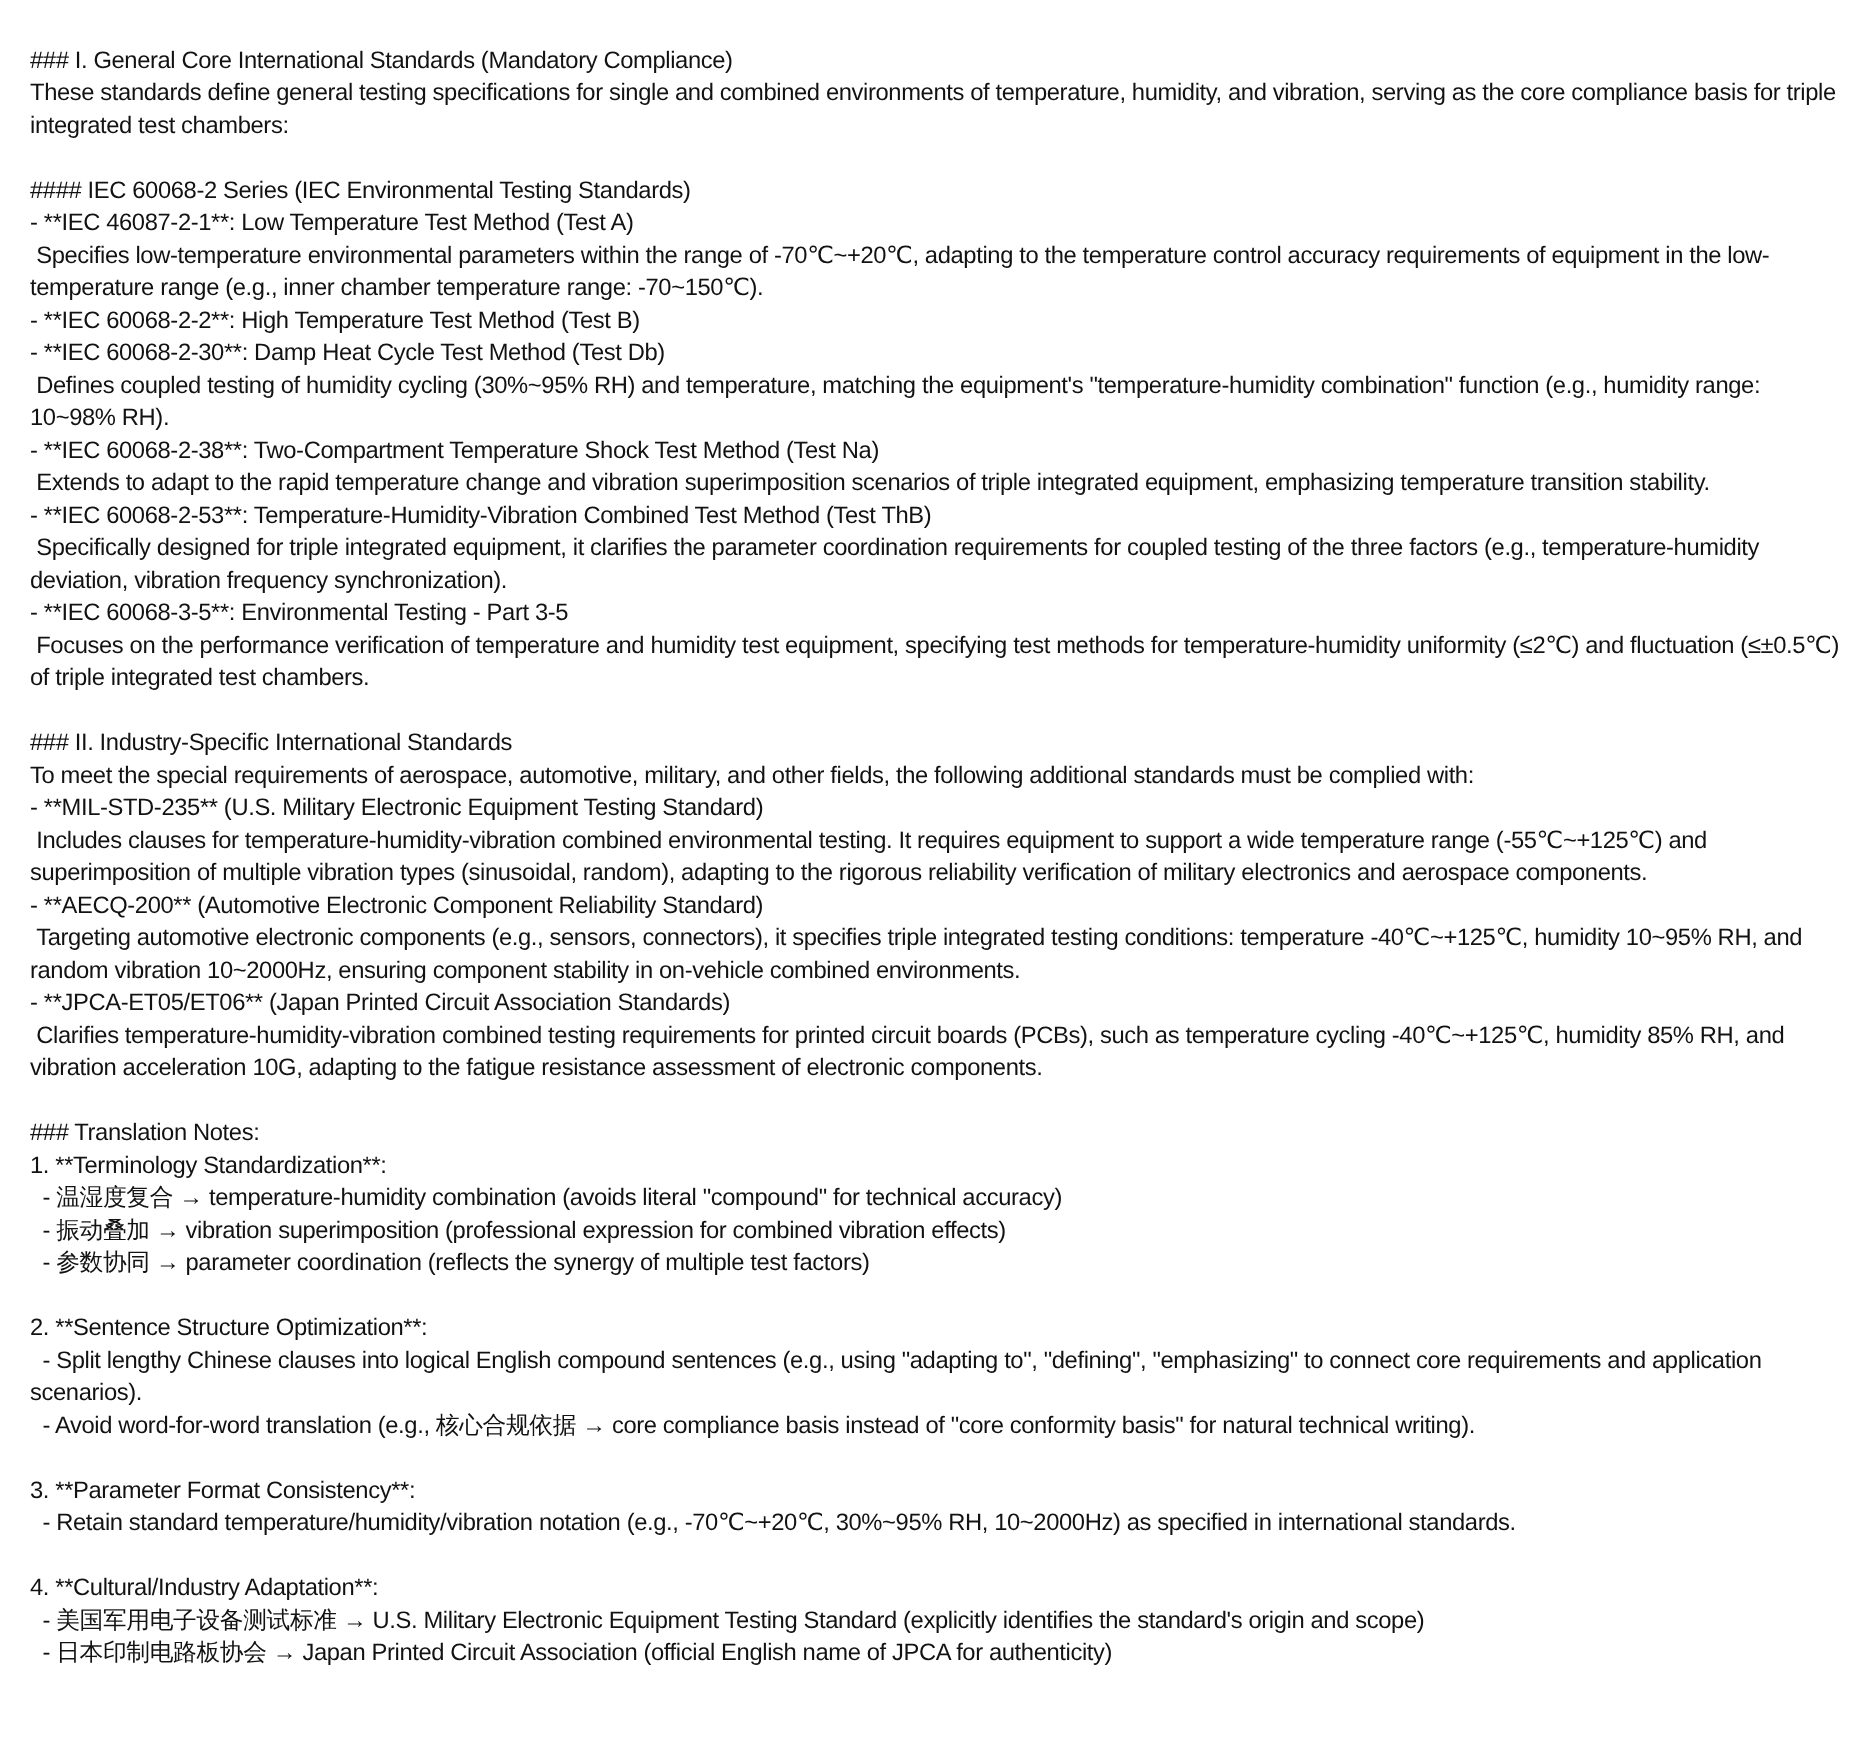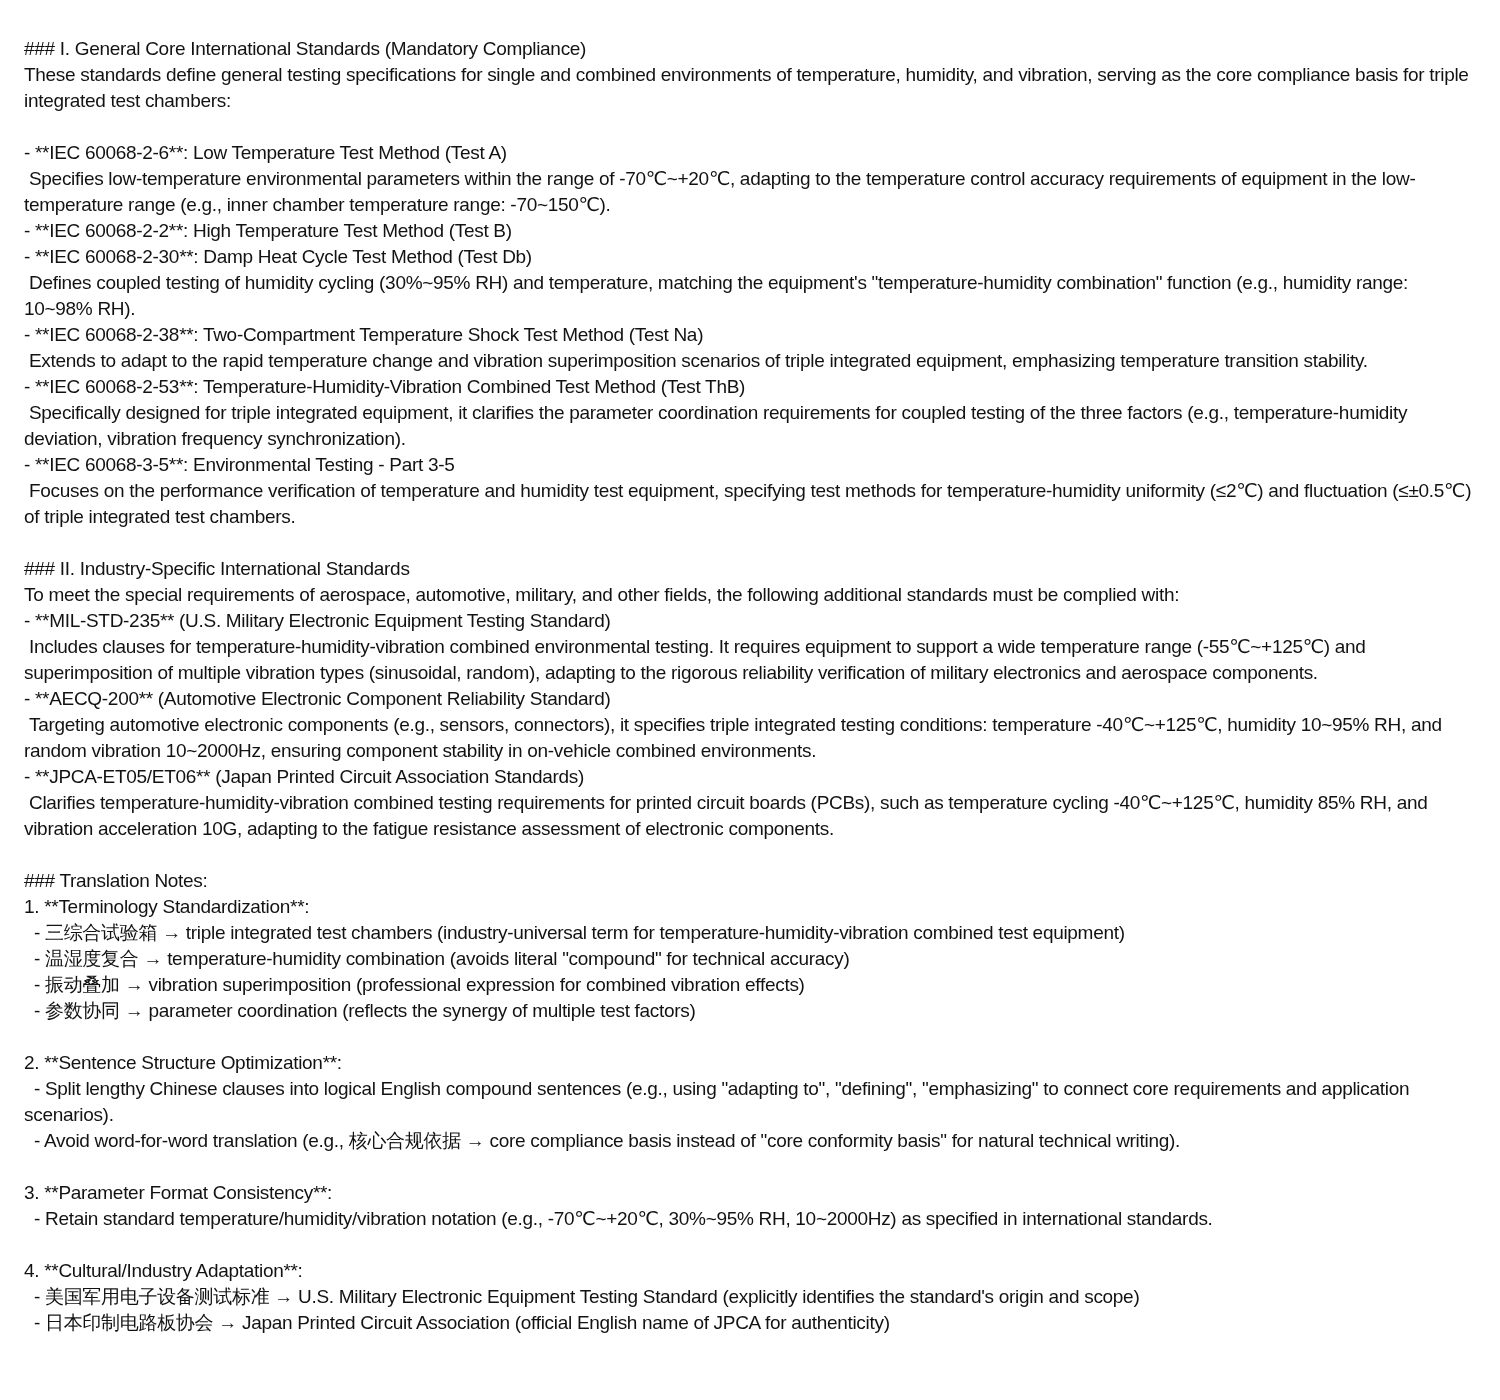--- a/index.html
+++ b/index.html
@@ -32,21 +32,22 @@
   }
 </style>
 </head>
 <body>
 
 <main class="page">
   <div class="doc" id="doc-lines">
       <div class="line">### I. General Core International Standards (Mandatory Compliance)</div>
       <div class="line">These standards define general testing specifications for single and combined environments of temperature, humidity, and vibration, serving as the core compliance basis for triple integrated test chambers:</div>
       <div class="line"></div>
-      <div class="line">- **IEC 60068-2-6**: Low Temperature Test Method (Test A)</div>
+      <div class="line">#### IEC 60068-2 Series (IEC Environmental Testing Standards)</div>
+      <div class="line">- **IEC 46087-2-1**: Low Temperature Test Method (Test A)</div>
       <div class="line"> Specifies low-temperature environmental parameters within the range of -70℃~+20℃, adapting to the temperature control accuracy requirements of equipment in the low-temperature range (e.g., inner chamber temperature range: -70~150℃).</div>
       <div class="line">- **IEC 60068-2-2**: High Temperature Test Method (Test B)</div>
       <div class="line">- **IEC 60068-2-30**: Damp Heat Cycle Test Method (Test Db)</div>
       <div class="line"> Defines coupled testing of humidity cycling (30%~95% RH) and temperature, matching the equipment's "temperature-humidity combination" function (e.g., humidity range: 10~98% RH).</div>
       <div class="line">- **IEC 60068-2-38**: Two-Compartment Temperature Shock Test Method (Test Na)</div>
       <div class="line"> Extends to adapt to the rapid temperature change and vibration superimposition scenarios of triple integrated equipment, emphasizing temperature transition stability.</div>
       <div class="line">- **IEC 60068-2-53**: Temperature-Humidity-Vibration Combined Test Method (Test ThB)</div>
       <div class="line"> Specifically designed for triple integrated equipment, it clarifies the parameter coordination requirements for coupled testing of the three factors (e.g., temperature-humidity deviation, vibration frequency synchronization).</div>
       <div class="line">- **IEC 60068-3-5**: Environmental Testing - Part 3-5</div>
       <div class="line"> Focuses on the performance verification of temperature and humidity test equipment, specifying test methods for temperature-humidity uniformity (≤2℃) and fluctuation (≤±0.5℃) of triple integrated test chambers.</div>
@@ -55,21 +56,20 @@
       <div class="line">To meet the special requirements of aerospace, automotive, military, and other fields, the following additional standards must be complied with:</div>
       <div class="line">- **MIL-STD-235** (U.S. Military Electronic Equipment Testing Standard)</div>
       <div class="line"> Includes clauses for temperature-humidity-vibration combined environmental testing. It requires equipment to support a wide temperature range (-55℃~+125℃) and superimposition of multiple vibration types (sinusoidal, random), adapting to the rigorous reliability verification of military electronics and aerospace components.</div>
       <div class="line">- **AECQ-200** (Automotive Electronic Component Reliability Standard)</div>
       <div class="line"> Targeting automotive electronic components (e.g., sensors, connectors), it specifies triple integrated testing conditions: temperature -40℃~+125℃, humidity 10~95% RH, and random vibration 10~2000Hz, ensuring component stability in on-vehicle combined environments.</div>
       <div class="line">- **JPCA-ET05/ET06** (Japan Printed Circuit Association Standards)</div>
       <div class="line"> Clarifies temperature-humidity-vibration combined testing requirements for printed circuit boards (PCBs), such as temperature cycling -40℃~+125℃, humidity 85% RH, and vibration acceleration 10G, adapting to the fatigue resistance assessment of electronic components.</div>
       <div class="line"></div>
       <div class="line">### Translation Notes:</div>
       <div class="line">1. **Terminology Standardization**:</div>
-      <div class="line">  - 三综合试验箱 → triple integrated test chambers (industry-universal term for temperature-humidity-vibration combined test equipment)</div>
       <div class="line">  - 温湿度复合 → temperature-humidity combination (avoids literal "compound" for technical accuracy)</div>
       <div class="line">  - 振动叠加 → vibration superimposition (professional expression for combined vibration effects)</div>
       <div class="line">  - 参数协同 → parameter coordination (reflects the synergy of multiple test factors)</div>
       <div class="line"></div>
       <div class="line">2. **Sentence Structure Optimization**:</div>
       <div class="line">  - Split lengthy Chinese clauses into logical English compound sentences (e.g., using "adapting to", "defining", "emphasizing" to connect core requirements and application scenarios).</div>
       <div class="line">  - Avoid word-for-word translation (e.g., 核心合规依据 → core compliance basis instead of "core conformity basis" for natural technical writing).</div>
       <div class="line"></div>
       <div class="line">3. **Parameter Format Consistency**:</div>
       <div class="line">  - Retain standard temperature/humidity/vibration notation (e.g., -70℃~+20℃, 30%~95% RH, 10~2000Hz) as specified in international standards.</div>

